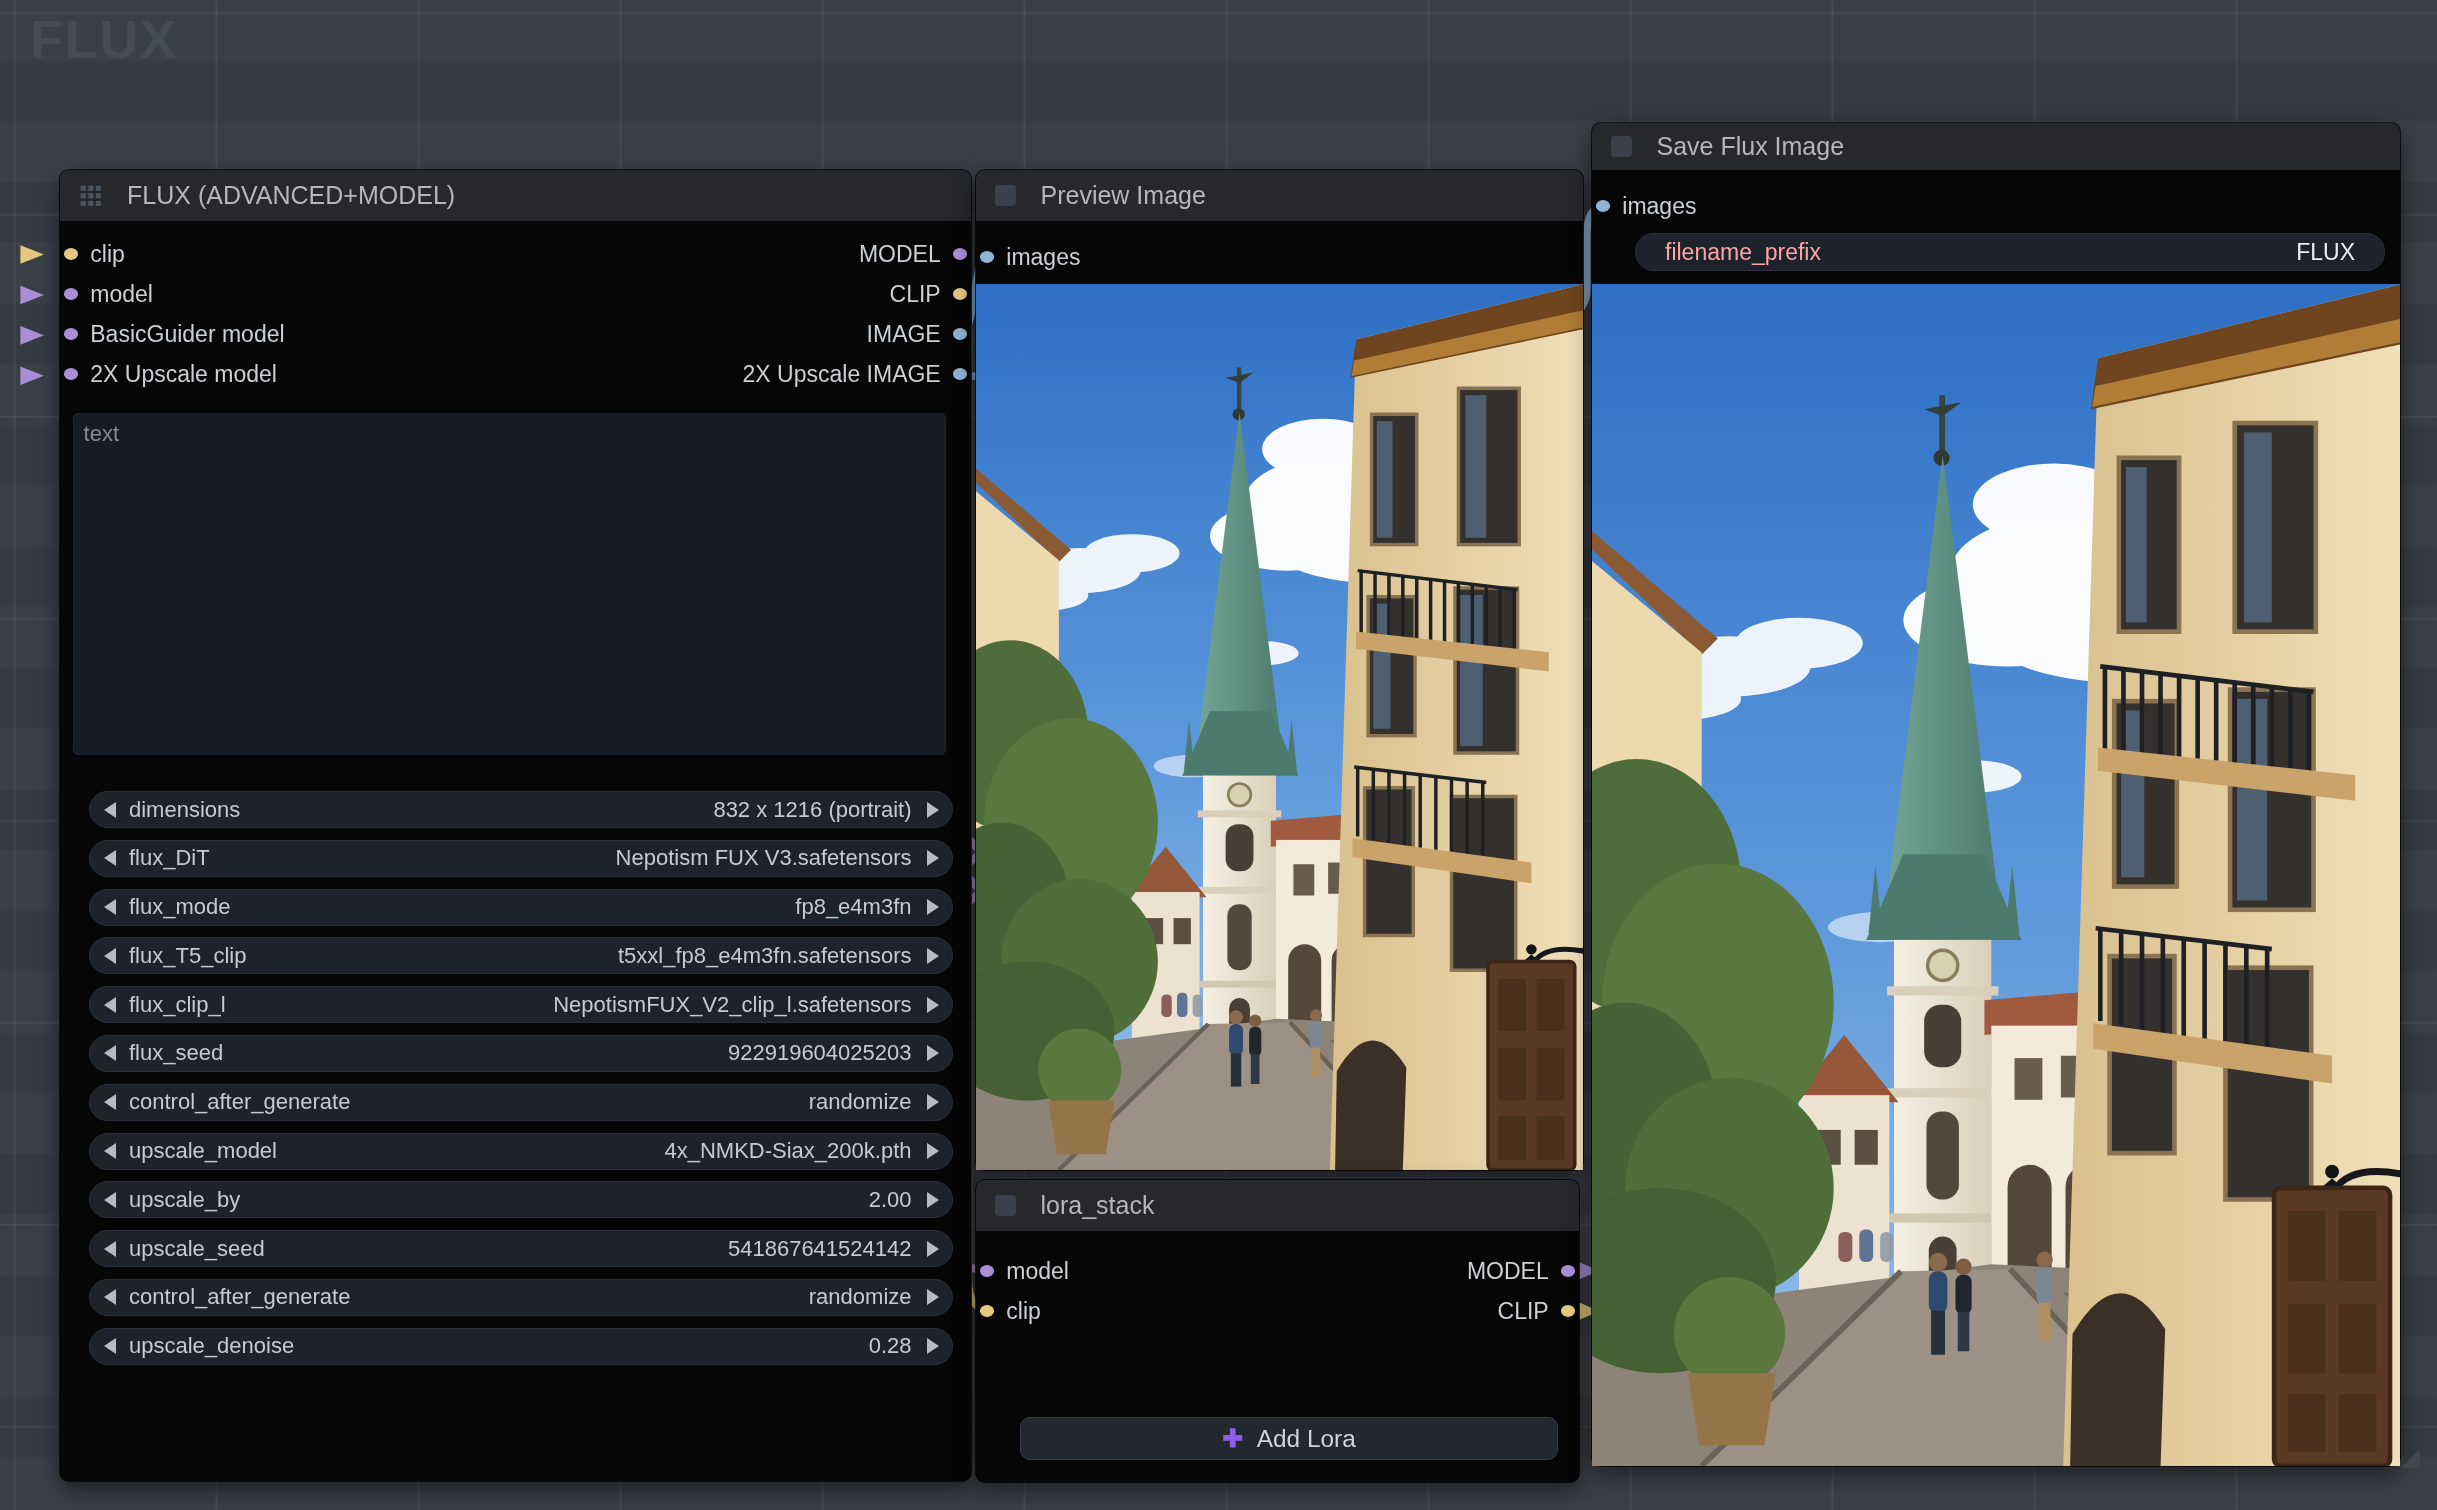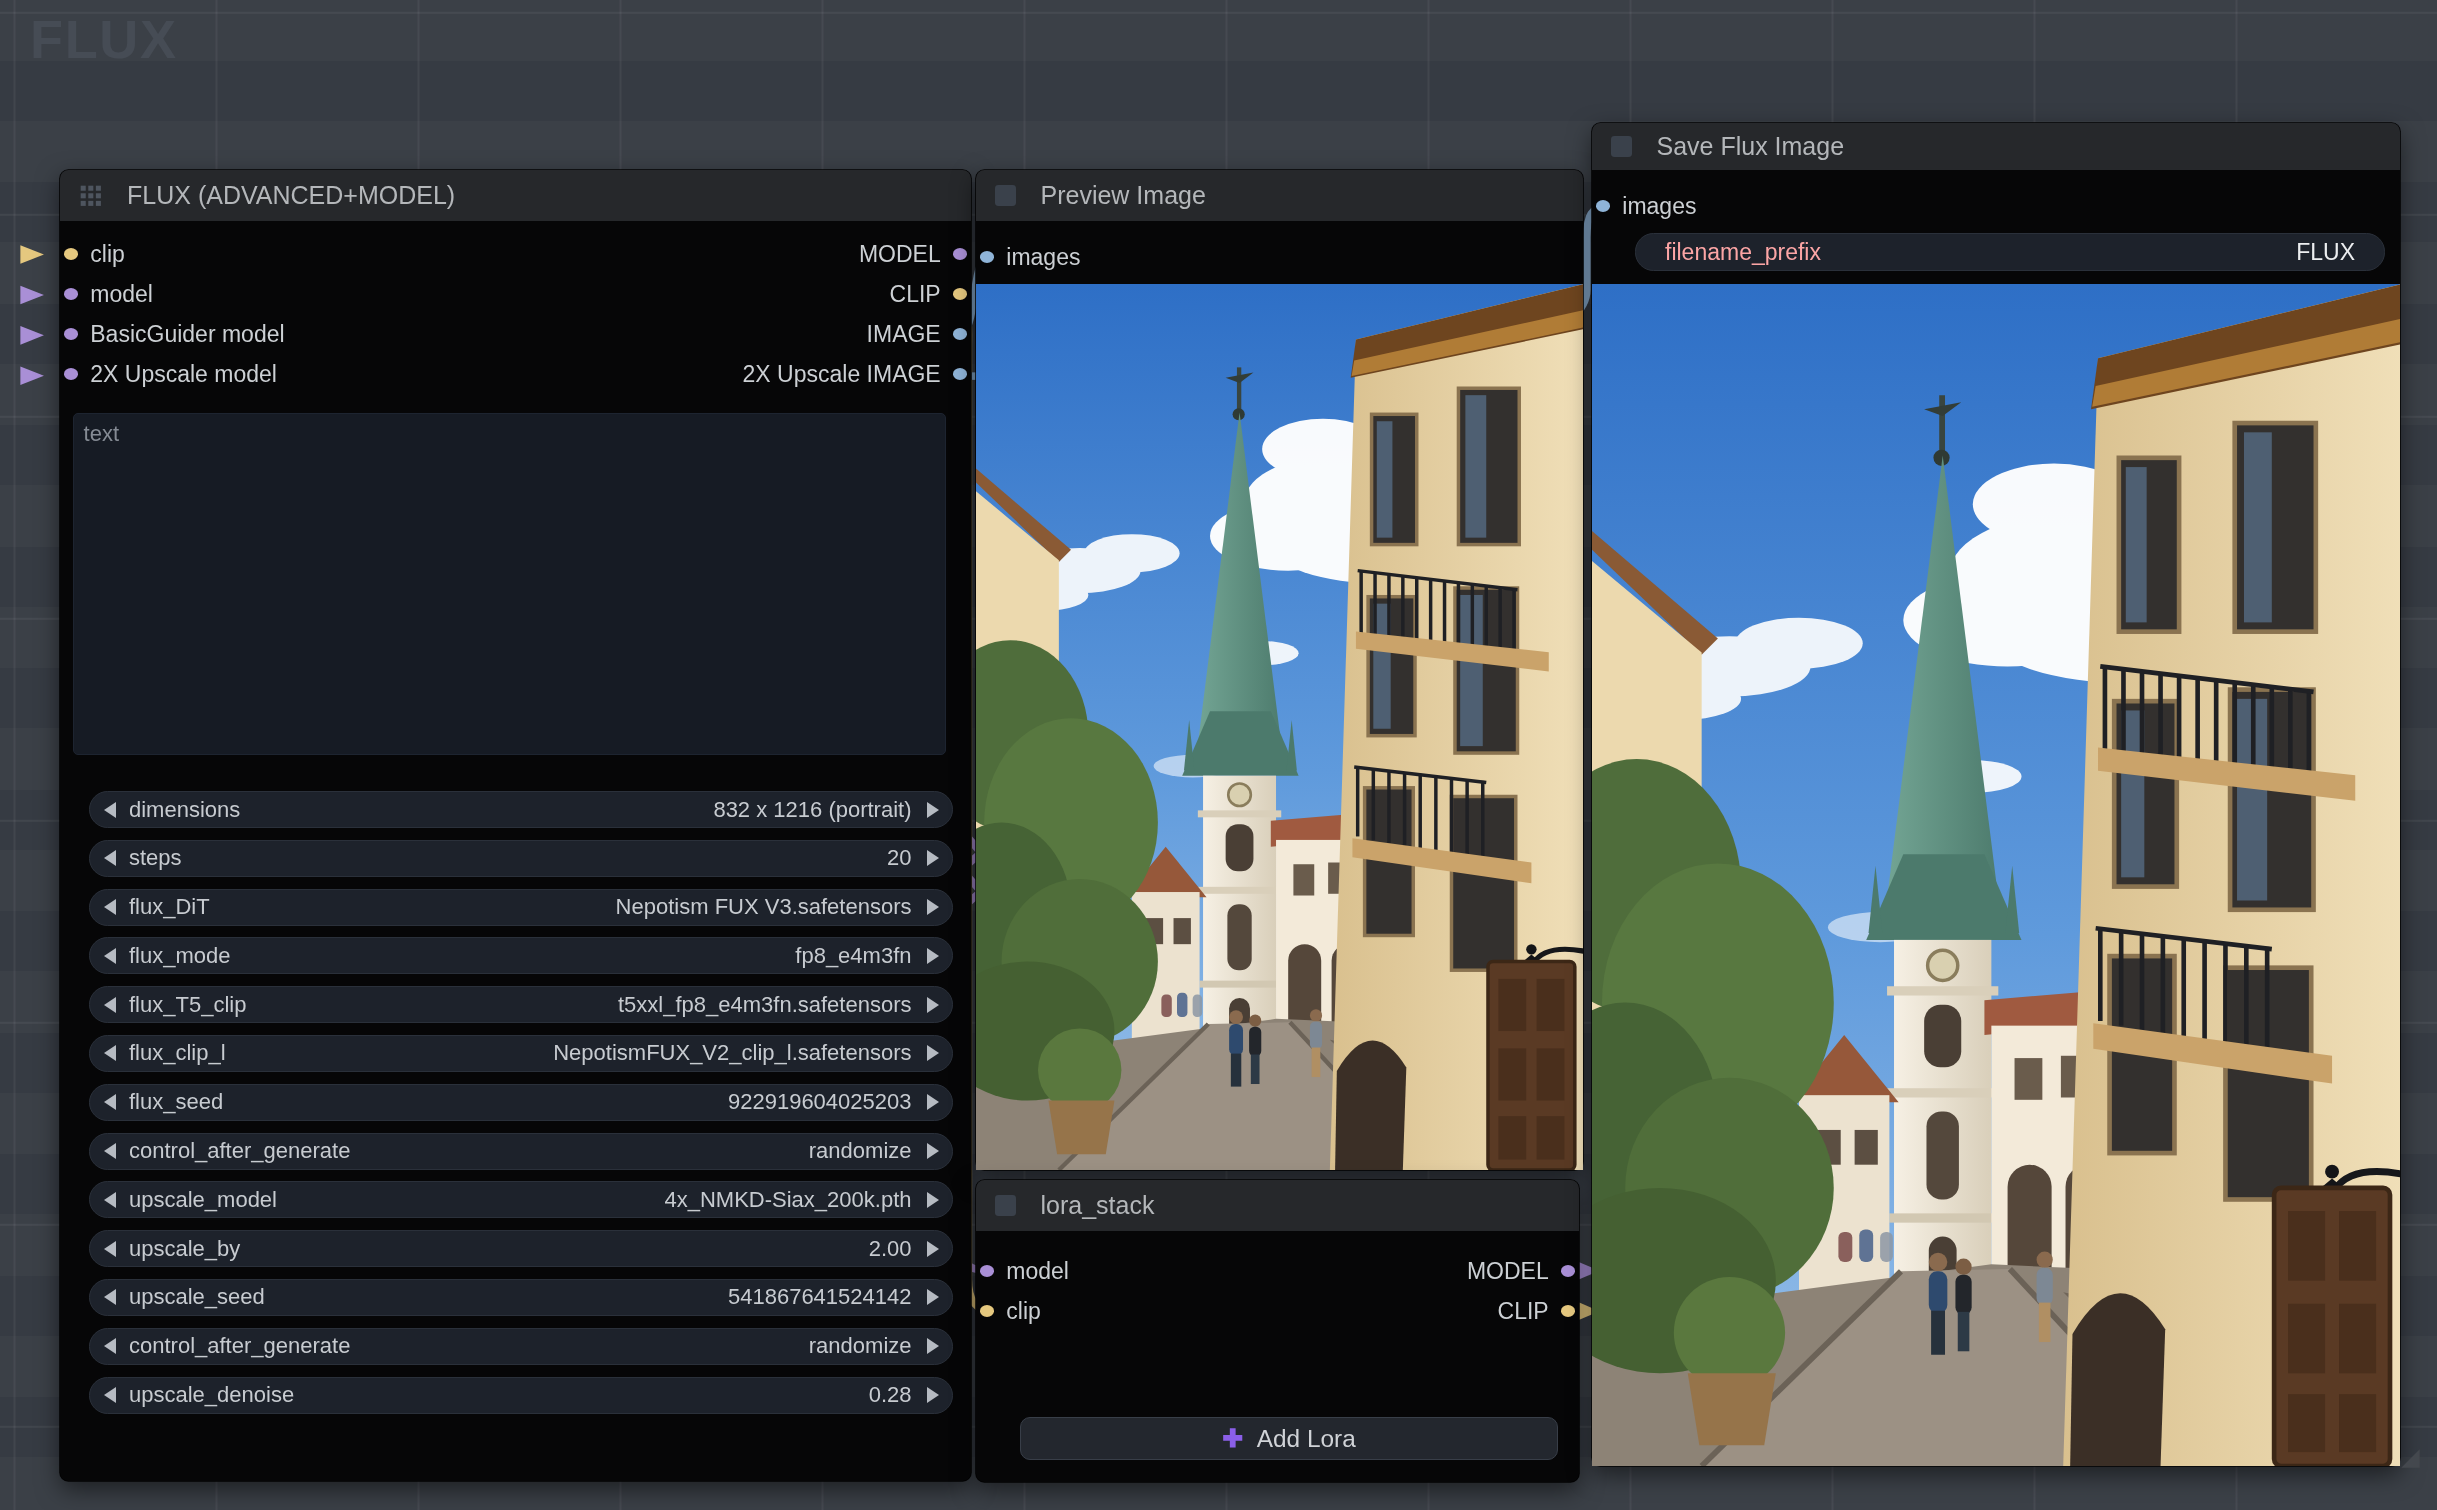--- a/index.html
+++ b/index.html
@@ -384,27 +384,20 @@
   <div class="widgets" style="left:29px; top:621px; width:864px;">
     <div class="widget">
         <span class="arr arr-l"></span>
         <span class="wname">dimensions</span>
         <span class="spacer"></span>
         <span class="wval">832 x 1216  (portrait)</span>
         <span class="arr arr-r"></span>
       </div>
     <div class="widget">
         <span class="arr arr-l"></span>
-        <span class="wname">steps</span>
-        <span class="spacer"></span>
-        <span class="wval">20</span>
-        <span class="arr arr-r"></span>
-      </div>
-    <div class="widget">
-        <span class="arr arr-l"></span>
         <span class="wname">flux_DiT</span>
         <span class="spacer"></span>
         <span class="wval">Nepotism FUX V3.safetensors</span>
         <span class="arr arr-r"></span>
       </div>
     <div class="widget">
         <span class="arr arr-l"></span>
         <span class="wname">flux_mode</span>
         <span class="spacer"></span>
         <span class="wval">fp8_e4m3fn</span>

